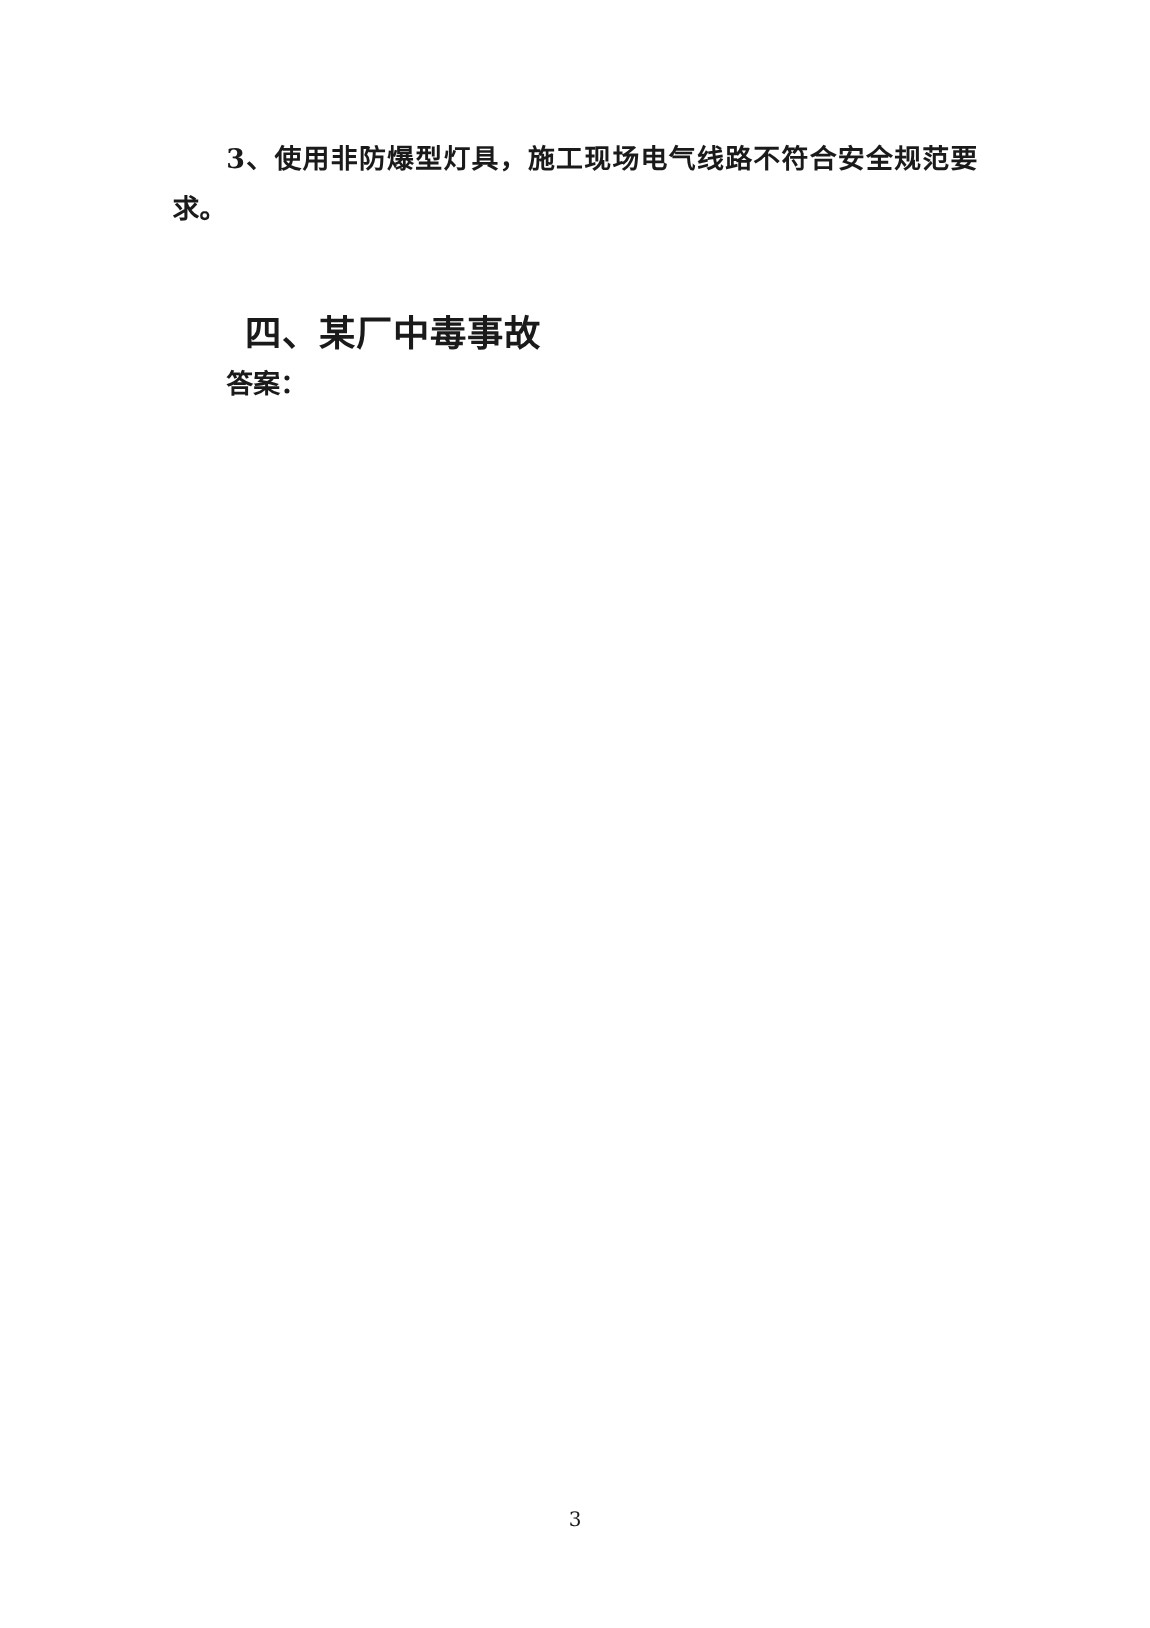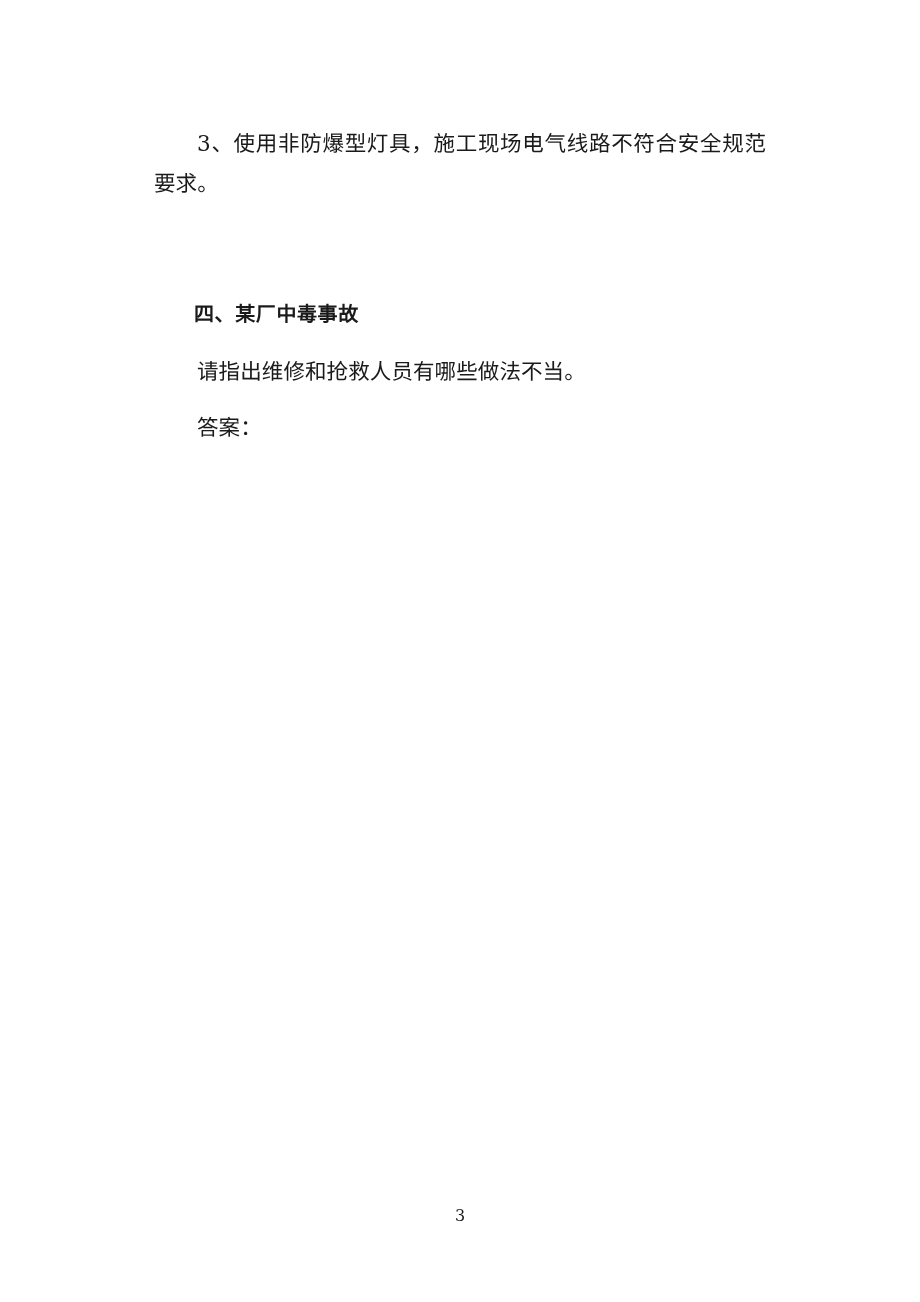--- a/index.html
+++ b/index.html
@@ -19,37 +19,37 @@
     color: #1a1a1a;
     box-sizing: border-box;
   }
   .content {
     position: absolute;
     left: 138px;
     top: 108px;
     width: 644px;
   }
   p.body-text {
-    margin: 16px;
+    margin: 0;
     font-size: 21.5px;
     line-height: 40px;
     text-align: justify;
     text-justify: inter-ideograph;
     text-indent: 2em;
     letter-spacing: 0.1px;
     word-break: break-all;
-    font-weight: 400;
+    font-weight: 700;
   }
   p.heading {
-    margin: 16px;
-    font-size: 20px;
+    margin: 0;
+    font-size: 29px;
     line-height: 40px;
     text-indent: 2em;
     font-weight: bold;
-    font-family: Liberation Mono, monospace;
+    font-family: Liberation Sans, sans-serif;
     letter-spacing: 0.6px;
   }
   .gap-lg { height: 60px; }
   .page-number {
     position: absolute;
     left: 0;
     right: 0;
     top: 1206px;
     text-align: center;
     font-size: 16px;
@@ -64,21 +64,20 @@
 
   <div class="content">
 
     <p class="body-text">3、使用非防爆型灯具，施工现场电气线路不符合安全规范要求。</p>
 
     <div class="gap-lg"></div>
 
     <p class="heading">四、某厂中毒事故</p>
 
 
-    <p class="body-text">请指出维修和抢救人员有哪些做法不当。</p>
 
     <p class="body-text">答案：</p>
 
 
     <div class="gap-lg"></div>
 
 
 
 
   </div>

